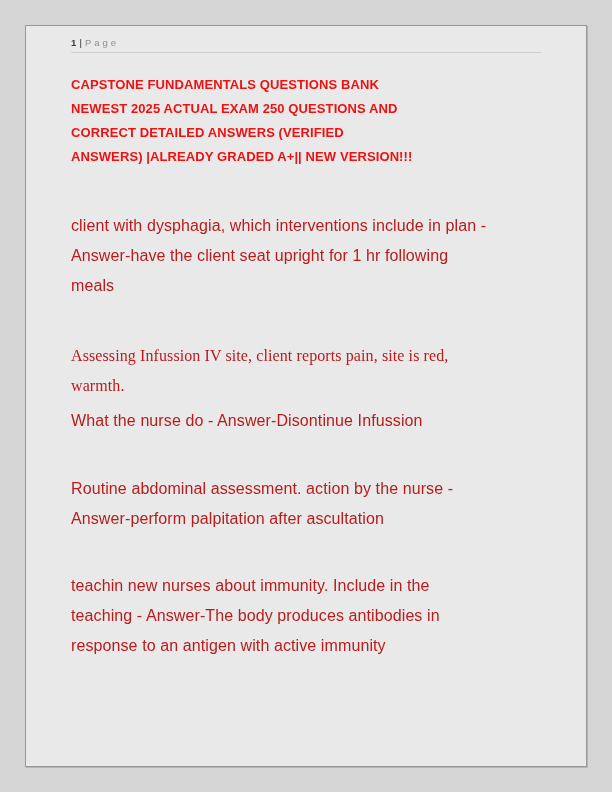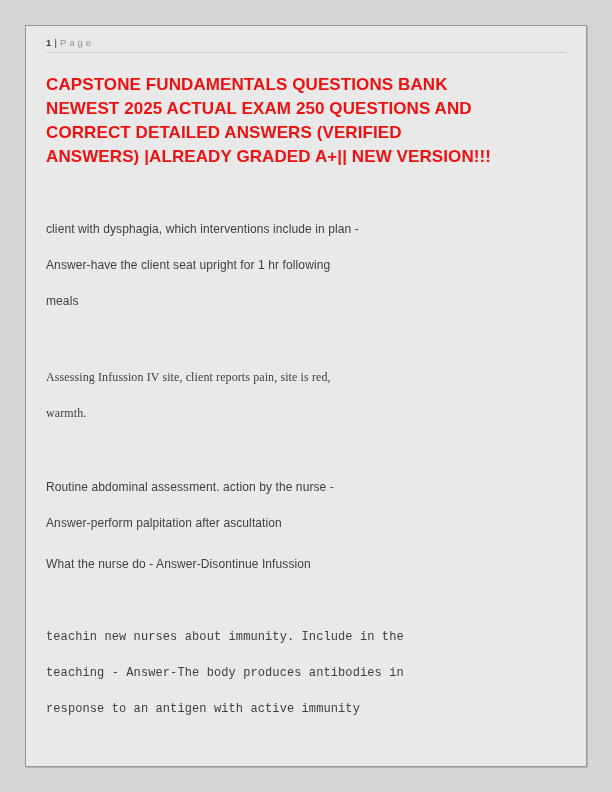--- a/index.html
+++ b/index.html
@@ -22,21 +22,21 @@
     top: 25px;
     width: 562px;
     height: 742px;
     background: #e9e9e9;
     border: 1px solid #989898;
     box-shadow: 1px 1px 0 #b5b5b5;
     box-sizing: border-box;
   }
   .content {
     position: relative;
-    padding: 0 20px;
+    padding: 0 45px;
   }
   .page-header {
     margin-top: 10px;
     line-height: 14px;
     padding-bottom: 2px;
     border-bottom: 1px solid #d0d0d0;
     font-size: 9.5px;
     color: #8f8f8f;
     white-space: nowrap;
   }
@@ -50,39 +50,39 @@
     color: #6e6e6e;
     font-weight: bold;
     margin-right: 3px;
   }
   .page-header .label {
     letter-spacing: 3px;
     color: #909090;
   }
   .doc-title {
     margin-top: 20px;
-    font-size: 17px;
+    font-size: 13px;
     font-weight: bold;
     color: #ed1212;
     line-height: 24px;
     white-space: pre-line;
     letter-spacing: 0.1px;
   }
   .para {
-    font-size: 12px;
-    color: #404040;
-    line-height: 36px;
+    font-size: 16px;
+    color: #b91c1c;
+    line-height: 30px;
     white-space: pre-line;
     letter-spacing: 0.1px;
   }
   .p1 { margin-top: 42px; }
   .p2 { margin-top: 40px; font-family: Liberation Serif, serif; }
   .p3 { margin-top: 5px; }
   .p4 { margin-top: 38px; }
-  .p5 { margin-top: 37px; font-family: Liberation Mono, monospace; }
+  .p5 { margin-top: 37px; }
   .p6 { margin-top: 38px; }
 </style>
 </head>
 <body>
 
 <div class="canvas">
   <div class="page">
     <div class="content">
 
       <div class="page-header">
@@ -94,24 +94,24 @@
 CORRECT DETAILED ANSWERS (VERIFIED
 ANSWERS) |ALREADY GRADED A+|| NEW VERSION!!!</div>
 
       <div class="para p1">client with dysphagia, which interventions include in plan -
 Answer-have the client seat upright for 1 hr following
 meals</div>
 
       <div class="para p2">Assessing Infussion IV site, client reports pain, site is red,
 warmth.</div>
 
+      <div class="para p3">What the nurse do - Answer-Disontinue Infussion</div>
+
       <div class="para p4">Routine abdominal assessment. action by the nurse -
 Answer-perform palpitation after ascultation</div>
-
-      <div class="para p3">What the nurse do - Answer-Disontinue Infussion</div>
 
       <div class="para p5">teachin new nurses about immunity. Include in the
 teaching - Answer-The body produces antibodies in
 response to an antigen with active immunity</div>
 
 
     </div>
   </div>
 </div>
 

